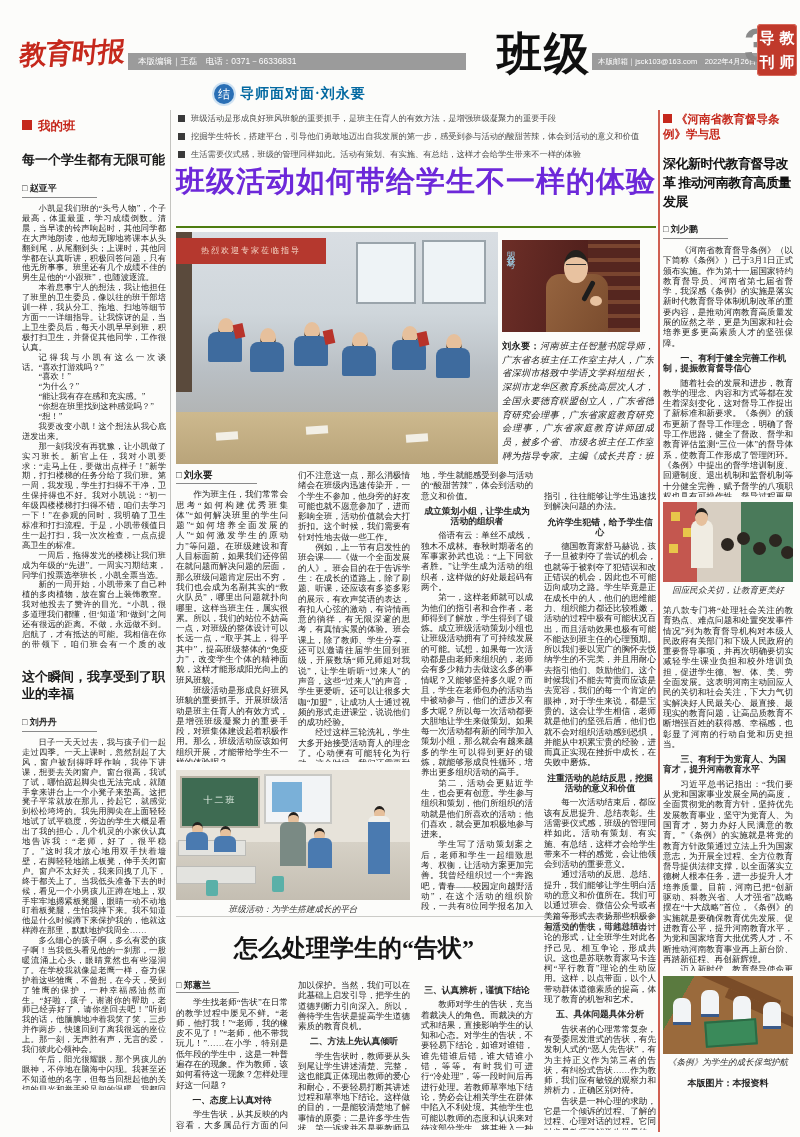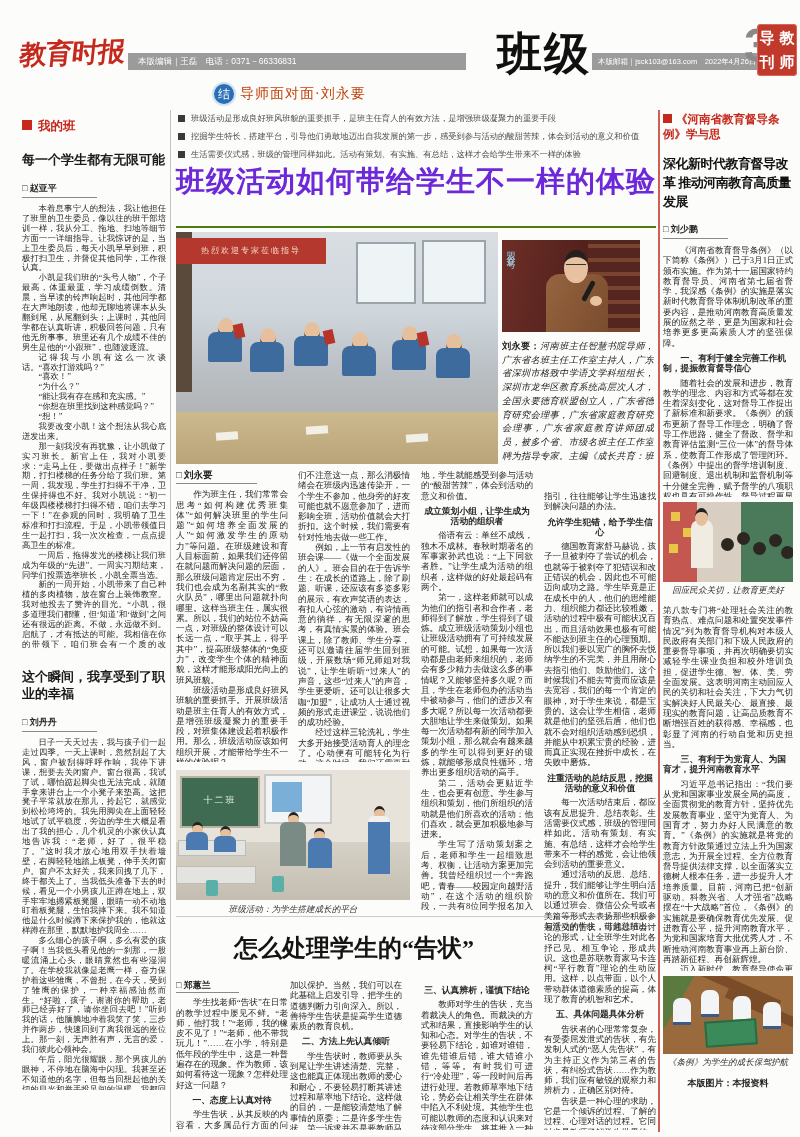--- a/index.html
+++ b/index.html
@@ -19,21 +19,21 @@
   .pagenum{position:absolute;left:744px;top:18px;font-size:48px;font-weight:700;color:#8a8a8a;
            font-family:"Liberation Sans",sans-serif;}
   .seal{position:absolute;left:757px;top:24px;width:40px;height:52px;background:#c0392b;border-radius:4px;
         display:grid;grid-template-columns:1fr 1fr;align-content:center;justify-items:center;
         box-shadow:0 0 0 1px #d8685a inset;}
   .seal span{color:#fff;font-size:15px;font-weight:700;line-height:24px;}
   
   .badge{position:absolute;left:214px;top:84px;display:flex;align-items:center;gap:6px;}
   .badge-icon{width:20px;height:20px;border-radius:50%;background:#2a6fb5;color:#fff;font-size:12px;
               line-height:20px;text-align:center;box-shadow:0 0 0 2px #cfe2f2;}
-  .badge-label{font-size:14px;font-weight:400;color:#c2410c;letter-spacing:1px;}
+  .badge-label{font-size:14px;font-weight:700;color:#0369a1;letter-spacing:1px;}
   
   .vdiv{position:absolute;top:110px;height:1022px;width:1px;background:#c4c4c0;}
   .vdiv.red{background:#cf5f52;width:1.5px;}
   .hdiv{position:absolute;height:1px;background:#cbcbc7;}
   
   .bullets{position:absolute;left:178px;top:113px;width:478px;}
   .bullet-row{display:flex;align-items:flex-start;margin-bottom:7px;color:#4c4c4c;}
   .bullet-sq{width:7px;height:7px;background:#3a3a3a;margin:2px 6px 0 0;flex:none;}
   .bullet-text{font-size:8.3px;line-height:11px;white-space:nowrap;overflow:hidden;}
   
@@ -91,21 +91,21 @@
   .ip-desk{position:absolute;background:#e3e3df;border:1px solid #bcbcb8;}
   .ip-chair{position:absolute;width:12px;height:16px;background:#5ab0a8;border-radius:2px;}
   .ip-person{position:absolute;border-radius:6px 6px 0 0;}
   .ip-head{position:absolute;width:11px;height:11px;border-radius:50%;background:#e6c09c;border-top:3px solid #23201d;}
   .icaption{position:absolute;left:0;top:434px;width:234px;text-align:center;font-size:8.6px;font-style:italic;color:#333;}
   
   .complaint{position:absolute;left:176px;top:922px;width:480px;height:212px;}
   .c-title{position:absolute;left:0;top:10px;width:356px;text-align:center;font-size:24px;font-weight:900;color:#141414;}
   .ccol{position:absolute;width:112px;overflow:hidden;font-size:8.6px;line-height:10.3px;text-align:justify;color:#262626;}
   .ccol1{left:0;top:58px;height:150px;}
-  .ccol2{left:114px;top:58px;height:150px;}
+  .ccol2{left:122px;top:58px;height:150px;}
   .ccol3{left:245px;top:58px;height:150px;}
   .ccol4{left:368px;top:0;height:208px;}
   .c-author{display:block;font-size:9px;font-weight:700;border-bottom:1px solid #8a8a8a;width:56%;
             padding-bottom:2px;margin-bottom:4px;}
   
   .leftcol{position:absolute;left:22px;top:118px;width:144px;}
   .sec-head{color:#c5281c;font-weight:700;font-size:12.5px;margin-bottom:16px;}
   .sec-head .sq{display:inline-block;width:10px;height:10px;background:#c5281c;margin-right:6px;}
   .l-title{font-size:13px;font-weight:700;color:#1a1a1a;line-height:17px;margin-bottom:14px;}
   .l-author{display:block;font-size:9px;font-weight:700;border-bottom:1px solid #8a8a8a;width:52%;
@@ -301,22 +301,22 @@
       </div>
   </div>
 
   <div class="leftcol">
     <div class="sec-head">
       <span class="sq"></span><span>我的班</span>
     </div>
     <div class="l-title">每一个学生都有无限可能</div>
     <span class="l-author">□ 赵亚平</span>
     <div class="l-body l-body1">
+        <p class="para">小凯是我们班的“头号人物”，个子最高，体重最重，学习成绩倒数。清晨，当早读的铃声响起时，其他同学都在大声地朗读，他却无聊地将课本从头翻到尾，从尾翻到头；上课时，其他同学都在认真听讲，积极回答问题，只有他无所事事。班里还有几个成绩不佳的男生是他的“小跟班”，也随波逐流。</p>
         <p class="para">本着息事宁人的想法，我让他担任了班里的卫生委员，像以往的班干部培训一样，我从分工、拖地、扫地等细节方面一一详细指导。让我惊讶的是，当上卫生委员后，每天小凯早早到班，积极打扫卫生，并督促其他同学，工作很认真。</p>
-        <p class="para">小凯是我们班的“头号人物”，个子最高，体重最重，学习成绩倒数。清晨，当早读的铃声响起时，其他同学都在大声地朗读，他却无聊地将课本从头翻到尾，从尾翻到头；上课时，其他同学都在认真听讲，积极回答问题，只有他无所事事。班里还有几个成绩不佳的男生是他的“小跟班”，也随波逐流。</p>
         <p class="para">记得我与小凯有这么一次谈话。“喜欢打游戏吗？”</p>
         <p class="para">“喜欢！”</p>
         <p class="para">“为什么？”</p>
         <p class="para">“能让我有存在感和充实感。”</p>
         <p class="para">“你想在班里找到这种感觉吗？”</p>
         <p class="para">“想！”</p>
         <p class="para">我要改变小凯！这个想法从我心底迸发出来。</p>
         <p class="para">那一刻我没有再犹豫，让小凯做了实习班长。新官上任，我对小凯要求：“走马上任，要做出点样子！”新学期，打扫楼梯的任务分给了我们班。第一周，我发现，学生打扫得不干净，卫生保持得也不好。我对小凯说：“初一年级四楼楼梯打扫得不错，咱们去学习一下！”在参观的同时，我明确了卫生标准和打扫流程。于是，小凯带领值日生一起打扫，我一次次检查，一点点提高卫生的标准。</p>
         <p class="para">一周后，拖得发光的楼梯让我们班成为年级的“先进”。一周实习期结束，同学们投票选举班长，小凯全票当选。</p>
         <p class="para">新的一周开始，小凯带来了自己种植的多肉植物，放在窗台上装饰教室。我对他投去了赞许的目光。“小凯，很多道理我们都懂，但‘知道’和‘做到’之间还有很远的距离。不做，永远做不到。启航了，才有抵达的可能。我相信在你的带领下，咱们班会有一个质的改变！”</p>

